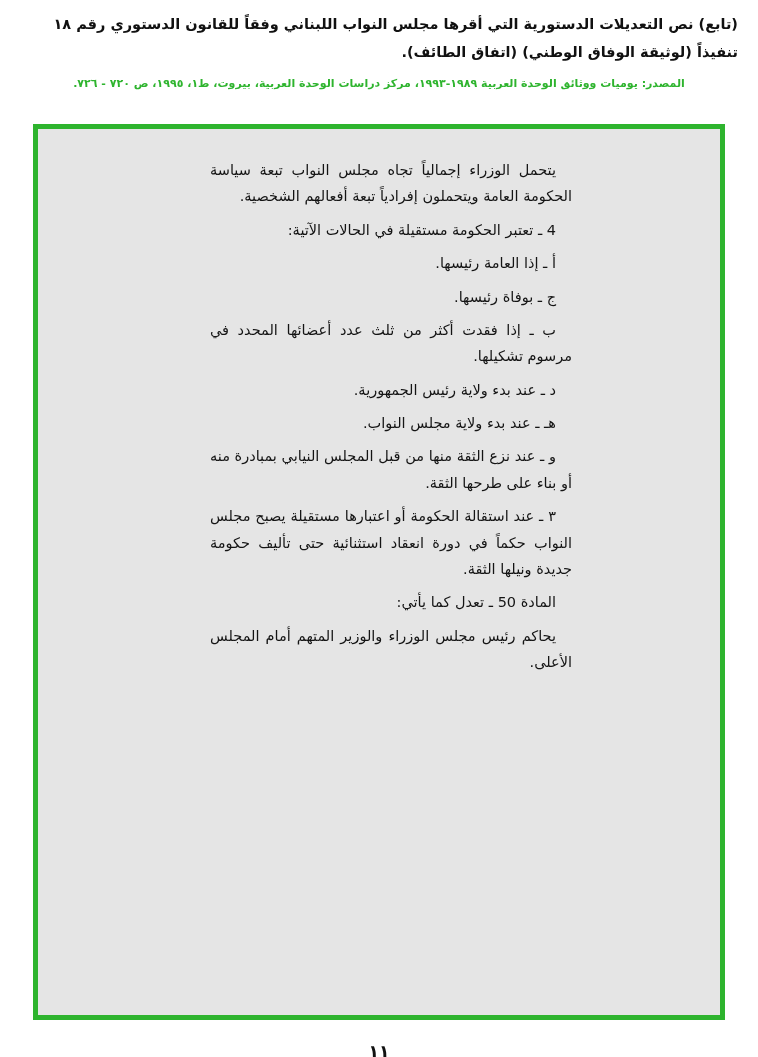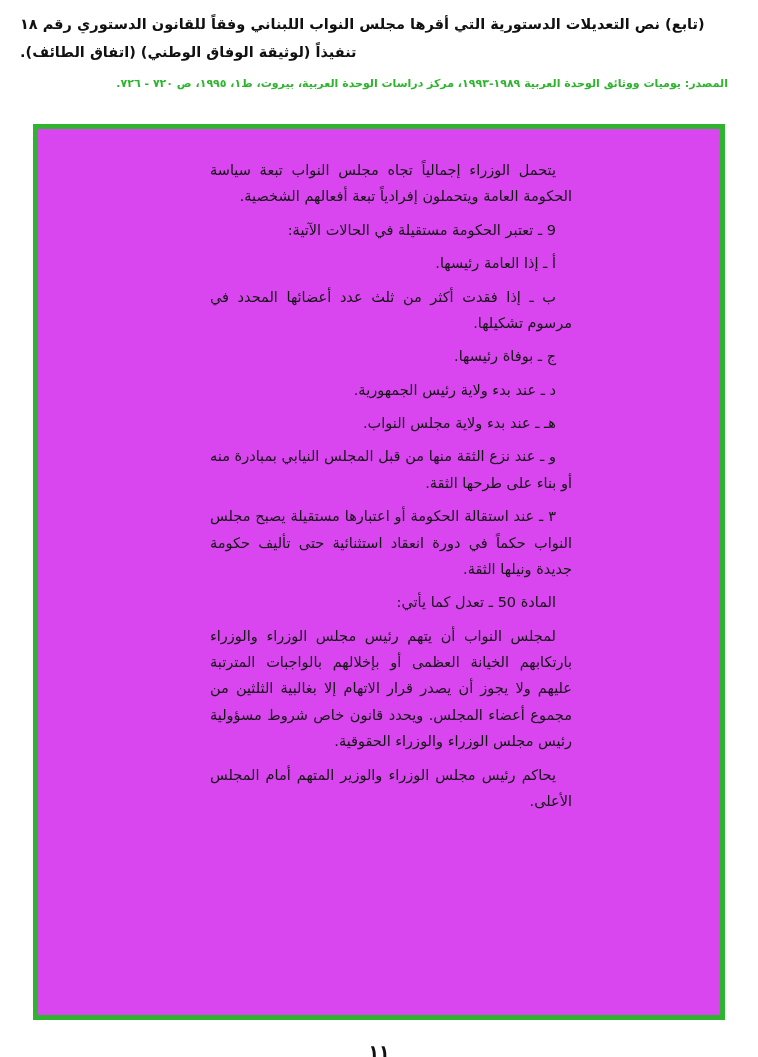--- a/index.html
+++ b/index.html
@@ -18,40 +18,41 @@
   .page {
     width: 758px;
     height: 1057px;
     box-sizing: border-box;
     position: relative;
   }
   .header-title {
     font-weight: bold;
     font-size: 14.5px;
     line-height: 1.95;
-    text-align: left;
+    text-align: right;
     margin: 10px 20px 0 20px;
     color: #111111;
   }
   .source-line {
     font-weight: bold;
     font-size: 11px;
     line-height: 1.6;
+    text-align: center;
     margin: 8px 30px 16px 30px;
     color: var(--accent_green, #2eb42e);
   }
   .text-frame {
     position: absolute;
     left: 33px;
     right: 33px;
     top: 114px;
     bottom: 47px;
     border: 5px solid var(--accent_green, #2eb42e);
     box-sizing: border-box;
-    background: #d946ef;
+    background: #e5e5e5;
     padding-left: 24px;
   }
   .body-text {
     width: 362px;
     margin: 28px auto 0 auto;
     font-size: 14.5px;
     line-height: 1.82;
     color: #141414;
   }
   .body-text p {
@@ -75,29 +76,28 @@
 
 <div class="page">
 
   <div class="header-title">(تابع) نص التعديلات الدستورية التي أقرها مجلس النواب اللبناني وفقاً للقانون الدستوري رقم ١٨ تنفيذاً (لوثيقة الوفاق الوطني) (اتفاق الطائف).</div>
 
   <div class="source-line">المصدر: يوميات ووثائق الوحدة العربية ١٩٨٩-١٩٩٣، مركز دراسات الوحدة العربية، بيروت، ط١، ١٩٩٥، ص ٧٢٠ - ٧٢٦.</div>
 
   <div class="text-frame">
     <div class="body-text">
       <p>يتحمل الوزراء إجمالياً تجاه مجلس النواب تبعة سياسة الحكومة العامة ويتحملون إفرادياً تبعة أفعالهم الشخصية.</p>
-      <p>9 ـ تعتبر الحكومة مستقيلة في الحالات الآتية:</p>
+      <p>4 ـ تعتبر الحكومة مستقيلة في الحالات الآتية:</p>
       <p>أ ـ إذا العامة رئيسها.</p>
+      <p>ج ـ بوفاة رئيسها.</p>
       <p>ب ـ إذا فقدت أكثر من ثلث عدد أعضائها المحدد في مرسوم تشكيلها.</p>
-      <p>ج ـ بوفاة رئيسها.</p>
       <p>د ـ عند بدء ولاية رئيس الجمهورية.</p>
       <p>هـ ـ عند بدء ولاية مجلس النواب.</p>
       <p>و ـ عند نزع الثقة منها من قبل المجلس النيابي بمبادرة منه أو بناء على طرحها الثقة.</p>
       <p>٣ ـ عند استقالة الحكومة أو اعتبارها مستقيلة يصبح مجلس النواب حكماً في دورة انعقاد استثنائية حتى تأليف حكومة جديدة ونيلها الثقة.</p>
       <p>المادة 50 ـ تعدل كما يأتي:</p>
-      <p>لمجلس النواب أن يتهم رئيس مجلس الوزراء والوزراء بارتكابهم الخيانة العظمى أو بإخلالهم بالواجبات المترتبة عليهم ولا يجوز أن يصدر قرار الاتهام إلا بغالبية الثلثين من مجموع أعضاء المجلس. ويحدد قانون خاص شروط مسؤولية رئيس مجلس الوزراء والوزراء الحقوقية.</p>
       <p>يحاكم رئيس مجلس الوزراء والوزير المتهم أمام المجلس الأعلى.</p>
     </div>
   </div>
 
   <div class="page-number">١١</div>
 
 </div>
 
 </body></html>

